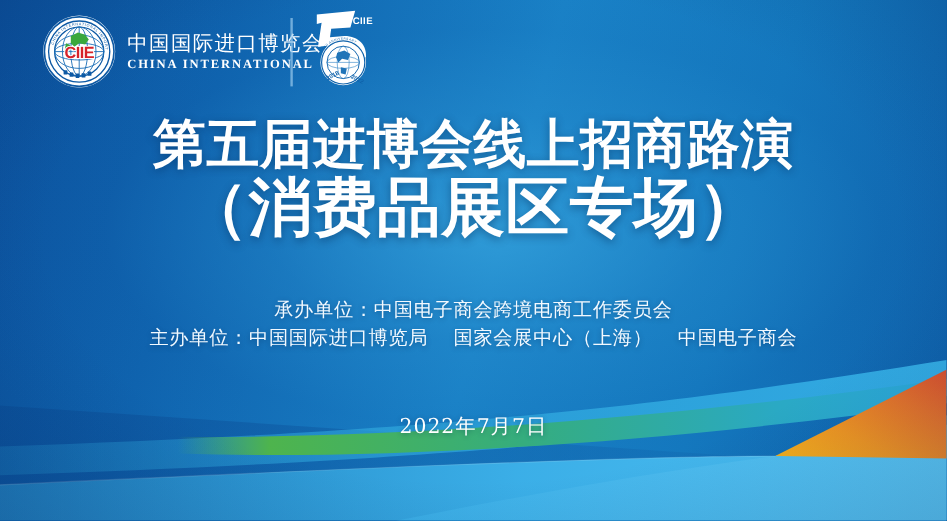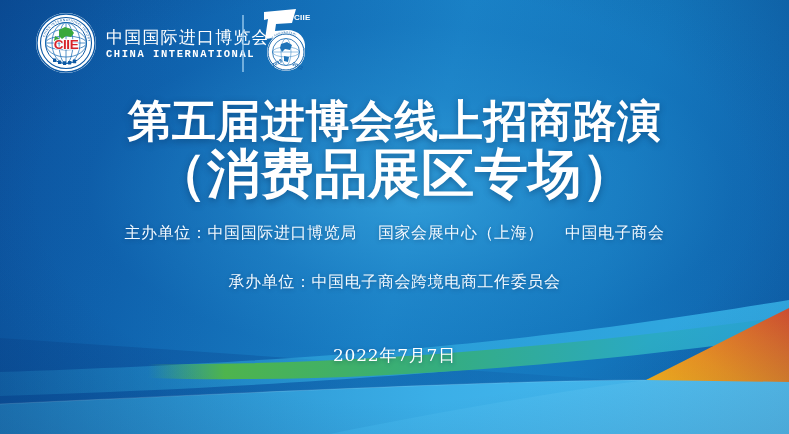--- a/index.html
+++ b/index.html
@@ -44,21 +44,21 @@
   .cn-name{
     display:flex;flex-direction:column;justify-content:center;
     padding-top:2px;
   }
   .cn-name .zh{
     font-family:"DejaVu Sans",sans-serif;
     font-size:17px;font-weight:400;color:#ffffff;
     letter-spacing:1.2px;line-height:21px;white-space:nowrap;
   }
   .cn-name .en1,.cn-name .en2{
-    font-family:Liberation Mono, monospace;
+    font-family:Liberation Serif, serif;
     font-size:10.5px;font-weight:700;color:#ffffff;
     letter-spacing:1.55px;line-height:13px;white-space:nowrap;
   }
   .en2{text-align:center;letter-spacing:1.7px;}
   .divider{
     position:absolute;left:242px;top:15px;
     width:2px;height:57px;background:rgba(150,200,235,0.72);
   }
   .anniv{position:absolute;left:256px;top:6px;width:58px;height:74px;}
 
@@ -242,23 +242,23 @@
       </svg>
     </div>
   </div>
 
   <div class="title-wrap">
     <div class="title1">第五届进博会线上招商路演</div>
     <div class="title2">（消费品展区专场）</div>
   </div>
 
   <div class="orgs">
+    <div class="org-line second">
+      <span>承办单位：</span><span>中国电子商会跨境电商工作委员会</span>
+    </div>
     <div class="org-line">
       <span>主办单位：</span><span>中国国际进口博览局</span><span class="org-gap"></span><span>国家会展中心（上海）</span><span class="org-gap"></span><span>中国电子商会</span>
     </div>
-    <div class="org-line second">
-      <span>承办单位：</span><span>中国电子商会跨境电商工作委员会</span>
-    </div>
   </div>
 
   <div class="date">2022年7月7日</div>
 
 </div>
 
 </body></html>

